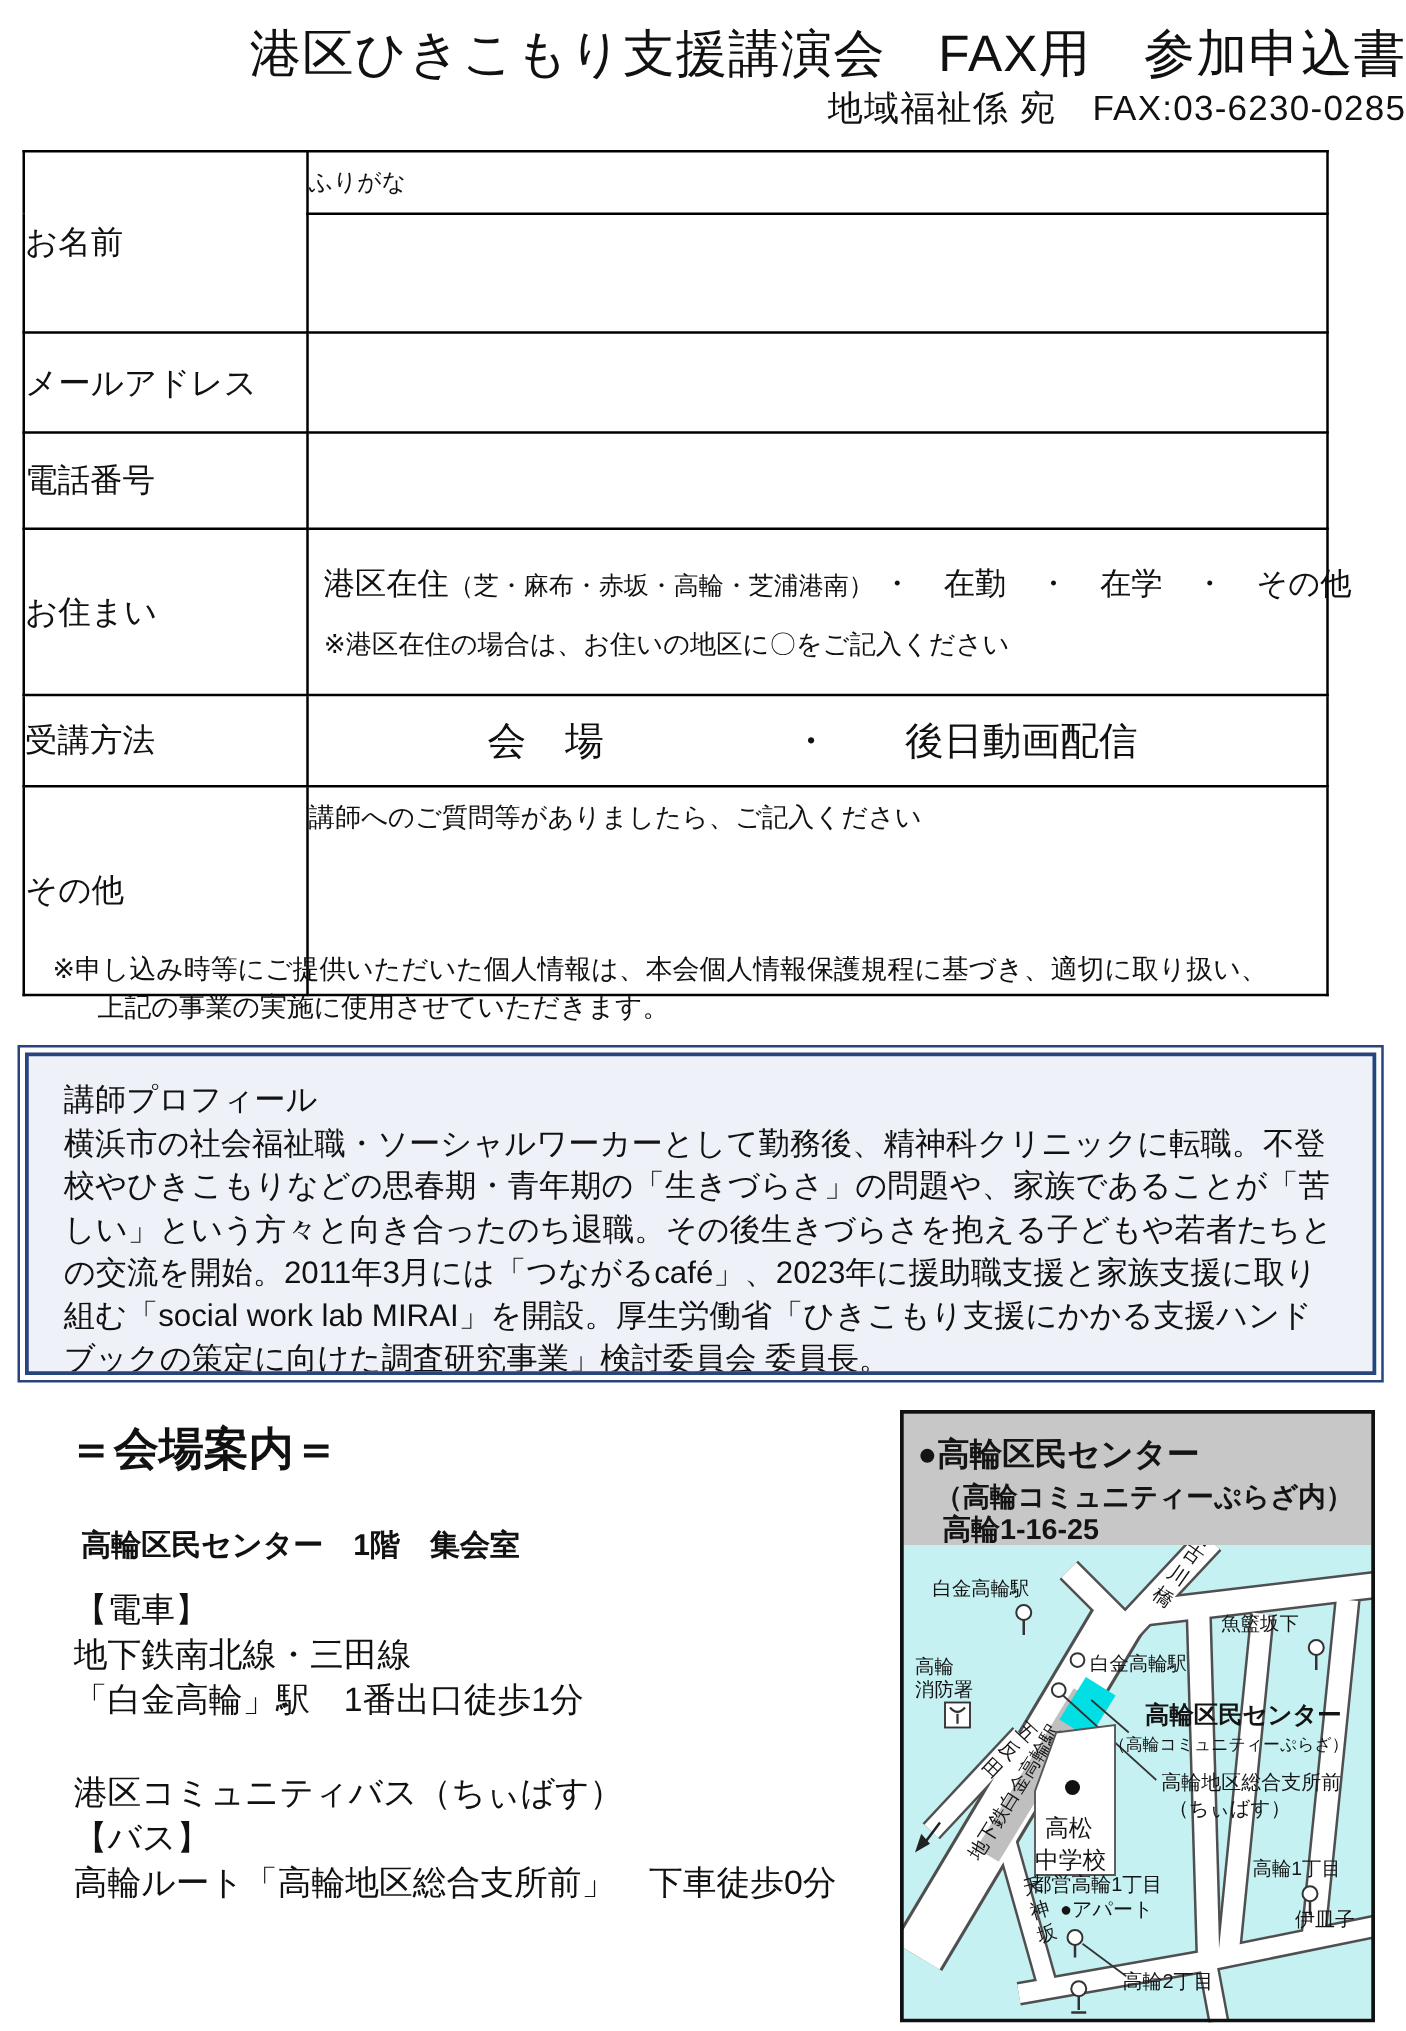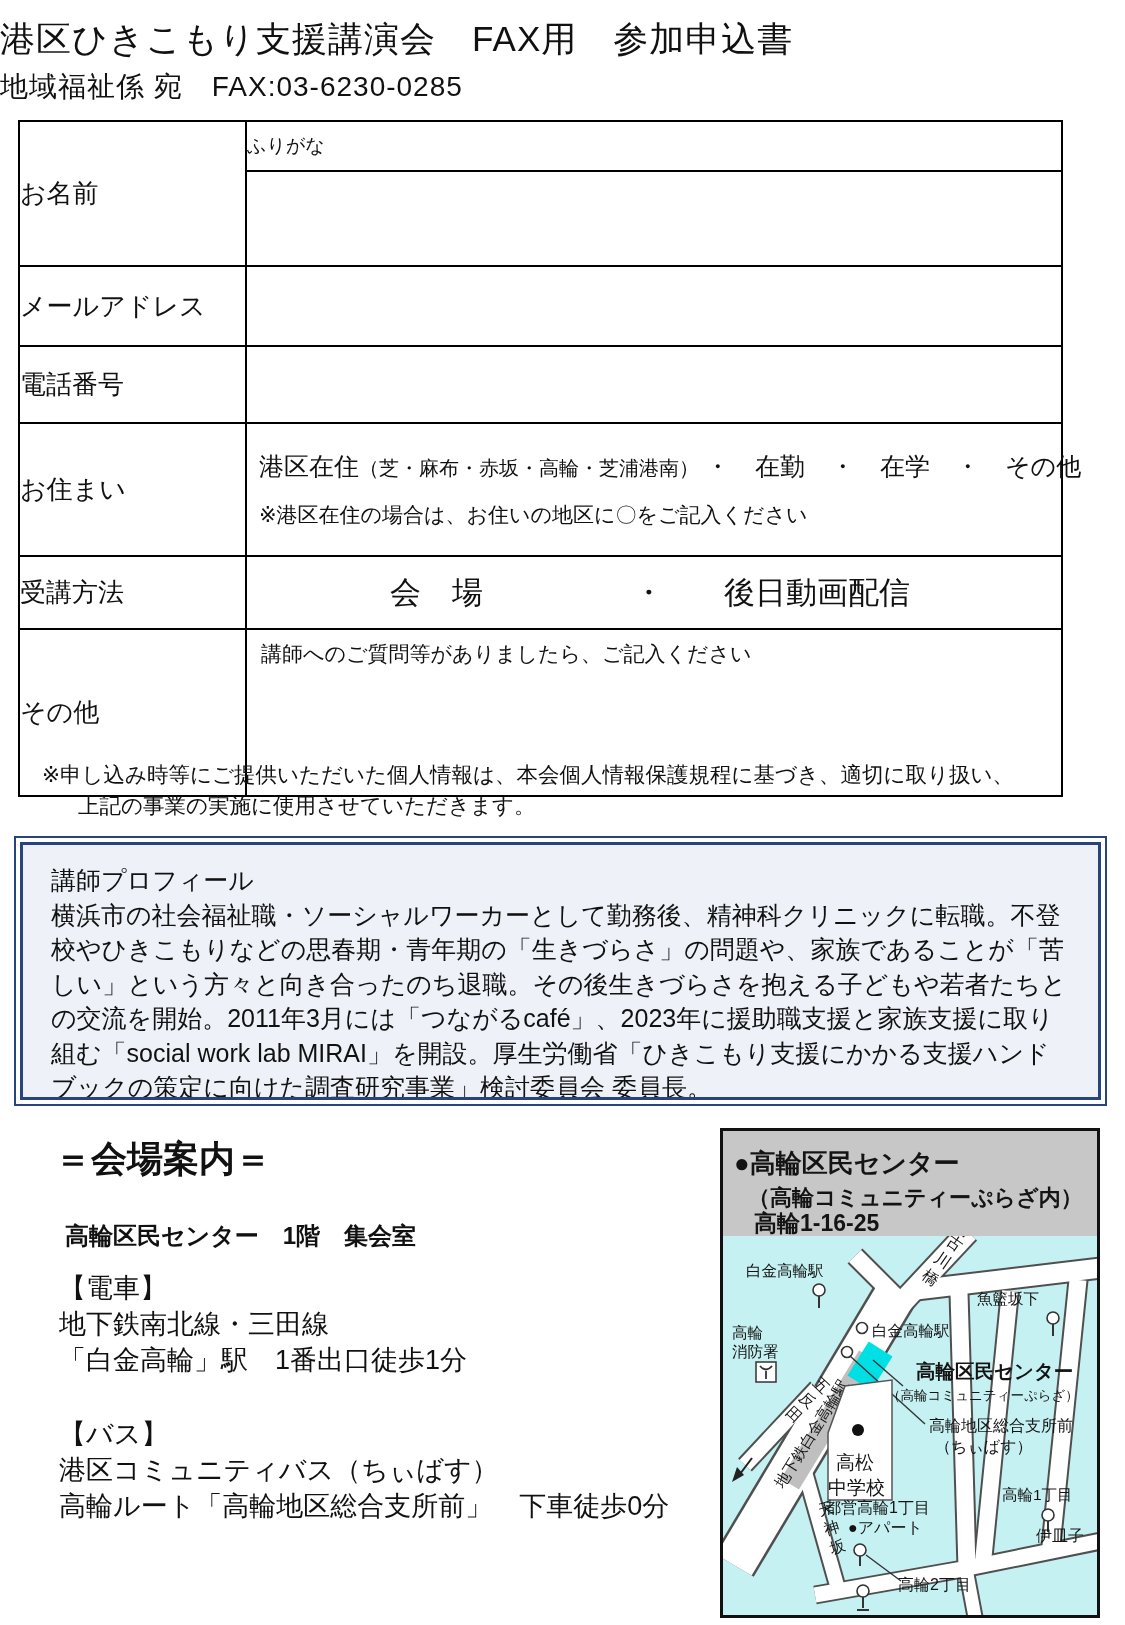--- a/index.html
+++ b/index.html
@@ -1,35 +1,35 @@
 <!DOCTYPE html>
 <html><head>
 <meta charset="utf-8">
 <style>
   html,body { margin:0; padding:0; background:#e8e8e8; }
   body { font-family:"Liberation Sans","DejaVu Sans",sans-serif; color:#111; }
   .page { position:relative; width:1125px; height:1625px; background:#fff; margin:0 auto; overflow:hidden; }
 
-  .title { position:absolute; top:16px; left:0; width:100%; text-align:left;
-           font-size:35px; letter-spacing:1px; }
-  .subtitle { position:absolute; top:68px; left:0; width:100%; text-align:left;
+  .title { position:absolute; top:16px; left:0; width:100%; text-align:right;
+           font-size:41px; letter-spacing:1px; }
+  .subtitle { position:absolute; top:68px; left:0; width:100%; text-align:right;
            font-size:28px; letter-spacing:1px; }
 
   table.form { position:absolute; top:120px; left:18px; width:1045px;
            border-collapse:collapse; table-layout:fixed; }
   table.form td { border:2.5px solid #000; vertical-align:middle; padding:0; }
   td.lbl { width:225px; font-size:26px; padding-left:16px; }
   td.furigana { height:48px; font-size:19px; padding:6px 12px; vertical-align:top;
            border-bottom:1.5px solid #222;margin-left:20px; }
   tr.r-name-main td { height:93px; }
   tr.r-email td.val { height:78px; }
   tr.r-phone td.val { height:75px; }
   tr.r-residence td.val { height:115px; padding:8px 12px; }
   tr.r-method td.val { height:71px; font-size:31px; }
-  tr.r-other td.val { height:145px; vertical-align:top; padding:10px 14px; font-size:21px; }
+  tr.r-other td.val { height:145px; vertical-align:top; padding:10px 0; font-size:21px; }
   .res-line1 { font-size:25px; white-space:nowrap; }
   .res-paren { font-size:20px; }
   .res-rest { font-size:25px; margin-left:6px; }
   .res-note { font-size:21px; margin-top:18px; }
   .method-line { padding-left:143px; white-space:nowrap; }
   .method-dot { margin-left:150px; }
   .method-opt2 { margin-left:60px; }
 
   .privacy { position:absolute; top:760px; left:42px; font-size:21.5px; line-height:31px; }
   .privacy .l2 { margin-left:36px; }
@@ -129,22 +129,22 @@
   <div class="venue">
     <div class="venue-left">
       <div class="v-head">＝会場案内＝</div>
       <div class="v-name">高輪区民センター　1階　集会室</div>
       <div class="transport t-train">
         <div>【電車】</div>
         <div>地下鉄南北線・三田線</div>
         <div>「白金高輪」駅　1番出口徒歩1分</div>
       </div>
       <div class="transport t-bus">
+        <div>港区コミュニティバス（ちぃばす）</div>
         <div>【バス】</div>
-        <div>港区コミュニティバス（ちぃばす）</div>
         <div>高輪ルート「高輪地区総合支所前」　下車徒歩0分</div>
       </div>
     </div>
 
     <svg class="map" width="380" height="490" viewBox="0 0 380 490">
 
       <rect x="3" y="3" width="374" height="484" fill="#c6f1f2"></rect>
 
       <g>
         <path class="road-o" stroke-width="46" d="M 14,437 L 178,162"></path>

